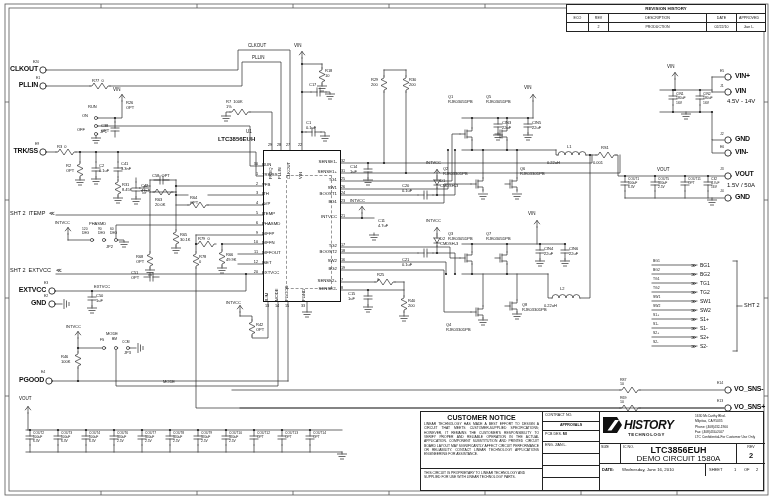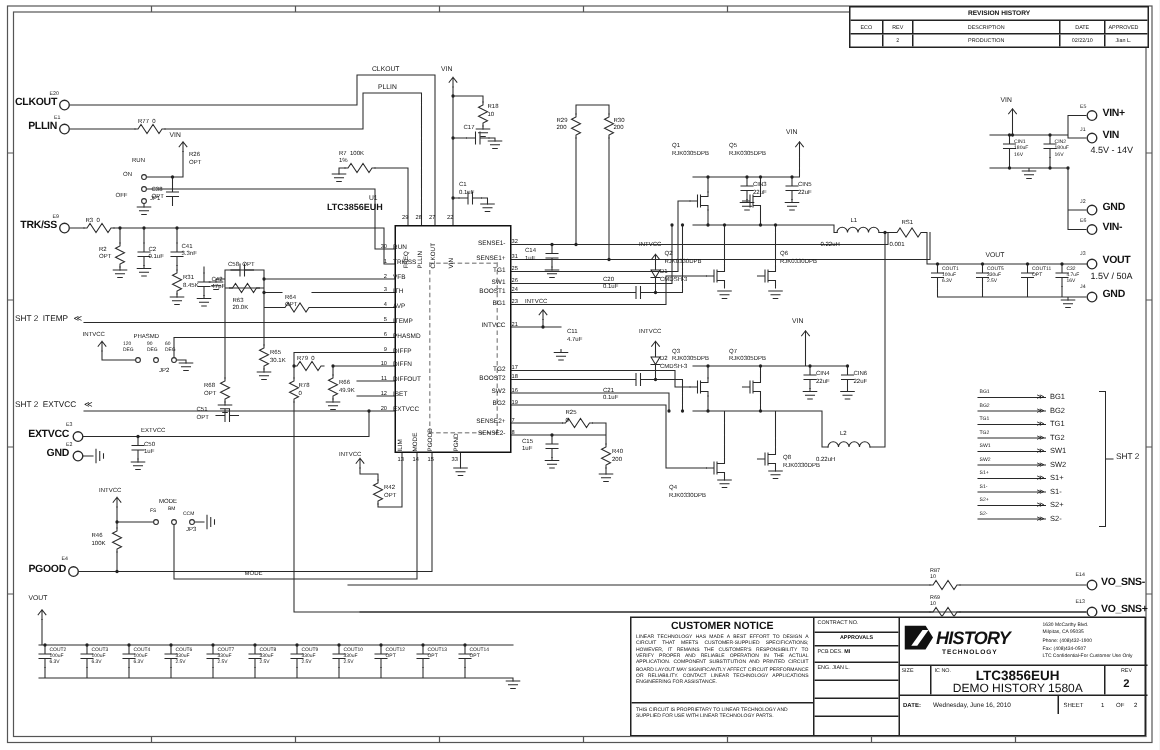--- a/index.html
+++ b/index.html
@@ -740,21 +740,21 @@
         <div>Phone: (408)432-1900</div>
         <div>Fax: (408)434-0507</div>
         <div>LTC Confidential-For Customer Use Only</div>
       </div>
     </div>
     <div class="size-row">
       <div class="size-cell">SIZE</div>
       <div class="icno-cell">
         <span class="icno-lab">IC NO.</span>
         <div class="part">LTC3856EUH</div>
-        <div class="demo">DEMO HISTORY 1580A</div>
+        <div class="demo">DEMO CIRCUIT 1580A</div>
       </div>
       <div class="rev-cell">
         <div class="rev-lab">REV</div>
         <div class="revv">2</div>
       </div>
     </div>
     <div class="date-row">
       <span class="date-lab">DATE:</span>
       <span class="datev">Wednesday, June 16, 2010</span>
       <div class="sheet-cell">

